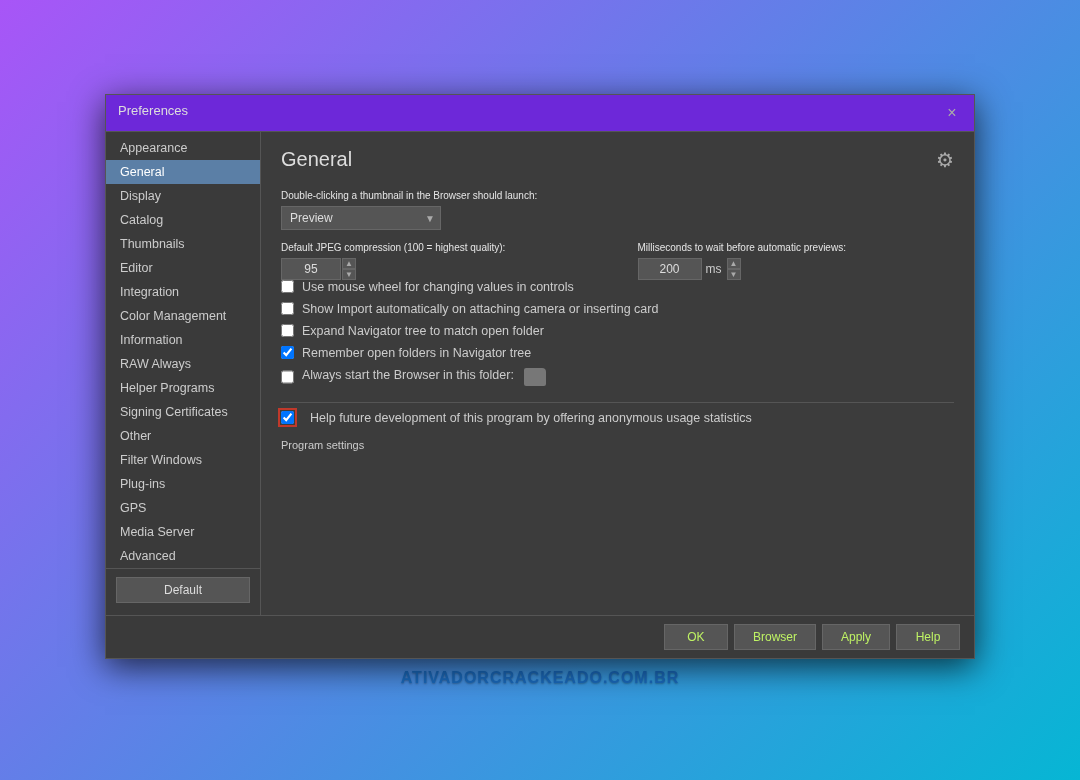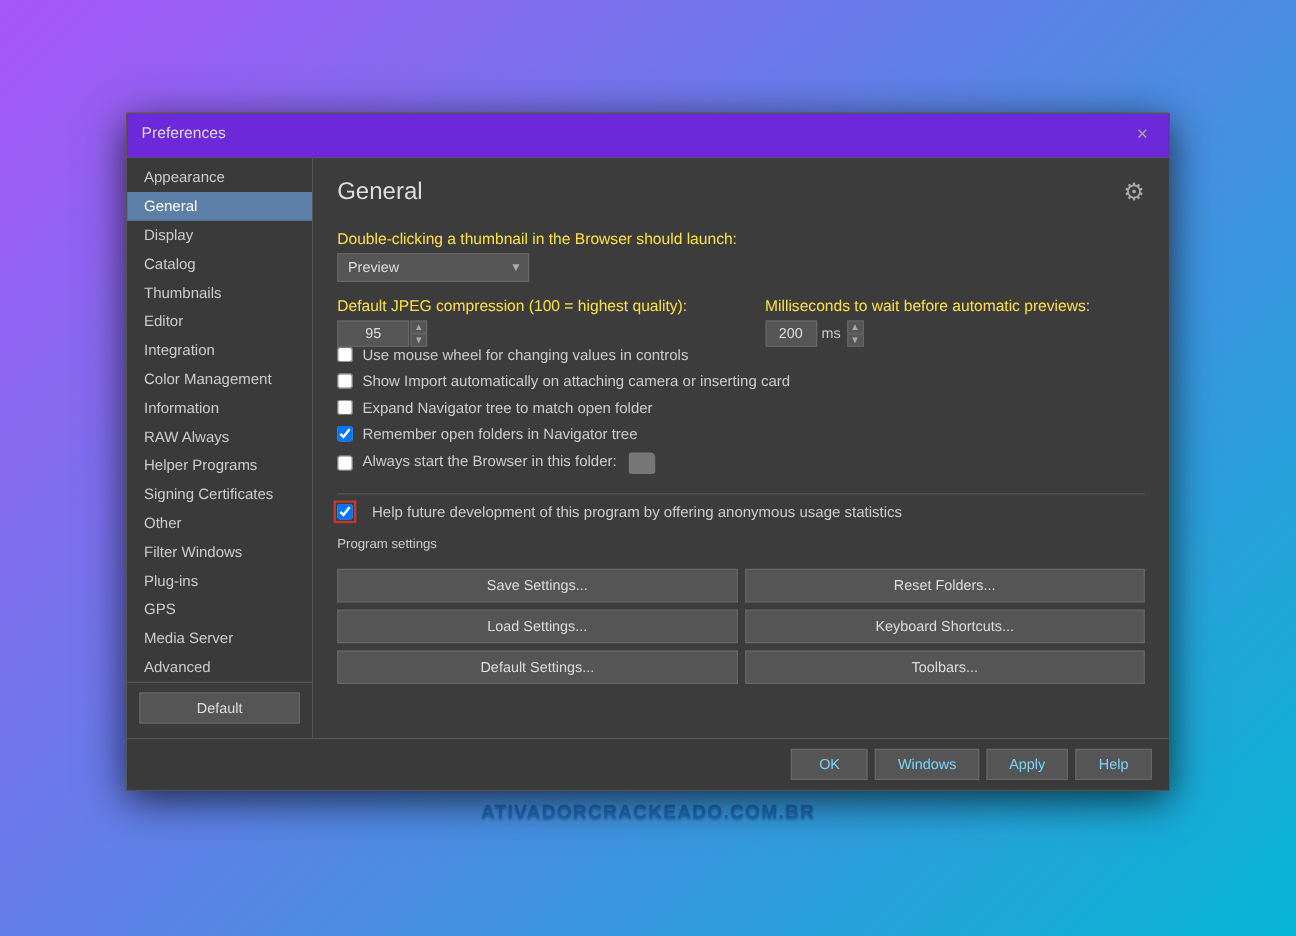--- a/index.html
+++ b/index.html
@@ -147,22 +147,22 @@
       font-size: 20px;
       cursor: pointer;
     }
 
     
     .form-row {
       margin-bottom: 12px;
     }
 
     .form-label {
-      color: #fde047;
-      font-size: 13px;
+      color: #e5e5e5;
+      font-size: 10px;
       margin-bottom: 5px;
       display: block;
     }
 
     .form-row-inline {
       display: flex;
       align-items: flex-start;
       gap: 40px;
     }
 
@@ -292,21 +292,21 @@
       padding: 8px 14px;
       display: flex;
       align-items: center;
       justify-content: flex-end;
       gap: 6px;
     }
 
     .footer-btn {
       background: #555;
       border: 1px solid #666;
-      color: #7dd3fc;
+      color: #bef264;
       font-size: 12px;
       padding: 5px 18px;
       cursor: pointer;
       min-width: 64px;
       text-align: center;
     }
 
     
     .folder-row {
       display: flex;
@@ -421,21 +421,21 @@
               <input class="number-input" type="text" value="95" style="">
               <div class="number-spinners">
                 <button class="spinner-btn">▲</button>
                 <button class="spinner-btn">▼</button>
               </div>
             </div>
           </div>
           <div class="form-col">
             <span class="form-label">Milliseconds to wait before automatic previews:</span>
             <div class="ms-input-wrapper">
-              <input class="number-input" type="text" value="200" style="width: 43px;">
+              <input class="number-input" type="text" value="200" style="width: 64px;">
               <span class="ms-unit">ms</span>
               <div class="number-spinners">
                 <button class="spinner-btn">▲</button>
                 <button class="spinner-btn">▼</button>
               </div>
             </div>
           </div>
         </div>
 
         <div class="checkbox-row">
@@ -466,35 +466,27 @@
 
         <hr class="divider">
 
         <div class="checkbox-row">
           <input type="checkbox" id="cb-anon" checked="" class="checkbox-red-border" style="">
           <label for="cb-anon" style="color:#ccc;font-size:12.5px;cursor:pointer;margin-left:8px;">Help future development of this program by offering anonymous usage statistics</label>
         </div>
 
         <div class="section-heading">Program settings</div>
 
-        <div class="buttons-grid">
-          <button class="action-btn">Save Settings...</button>
-          <button class="action-btn">Reset Folders...</button>
-          <button class="action-btn">Load Settings...</button>
-          <button class="action-btn">Keyboard Shortcuts...</button>
-          <button class="action-btn">Default Settings...</button>
-          <button class="action-btn">Toolbars...</button>
-        </div>
 
       </div>
     </div>
 
     <div class="dialog-footer">
       <button class="footer-btn">OK</button>
-      <button class="footer-btn">Windows</button>
+      <button class="footer-btn">Browser</button>
       <button class="footer-btn">Apply</button>
       <button class="footer-btn">Help</button>
     </div>
 
   </div>
 
   <div class="watermark">ATIVADORCRACKEADO.COM.BR</div>
 
 </div>
 

